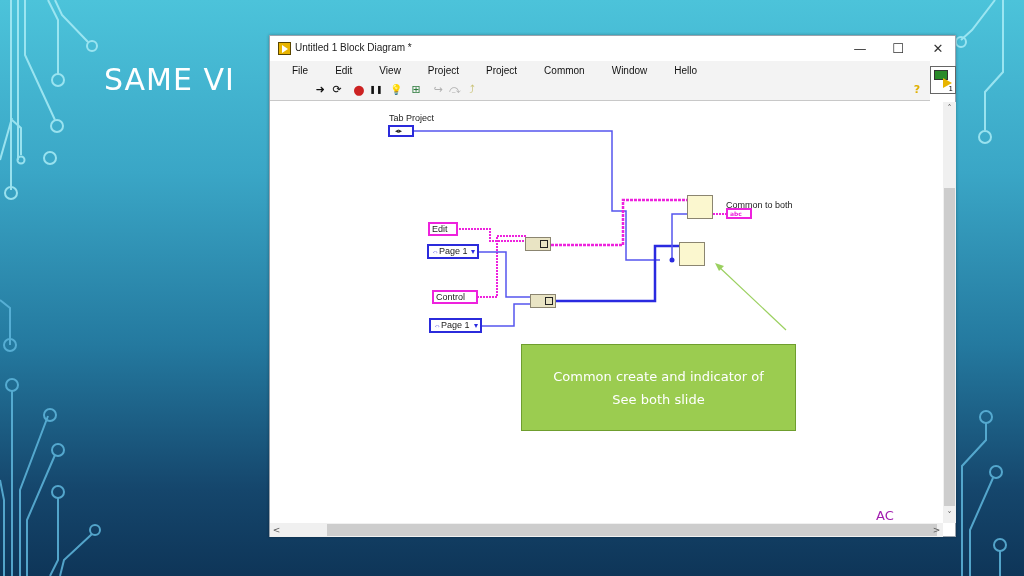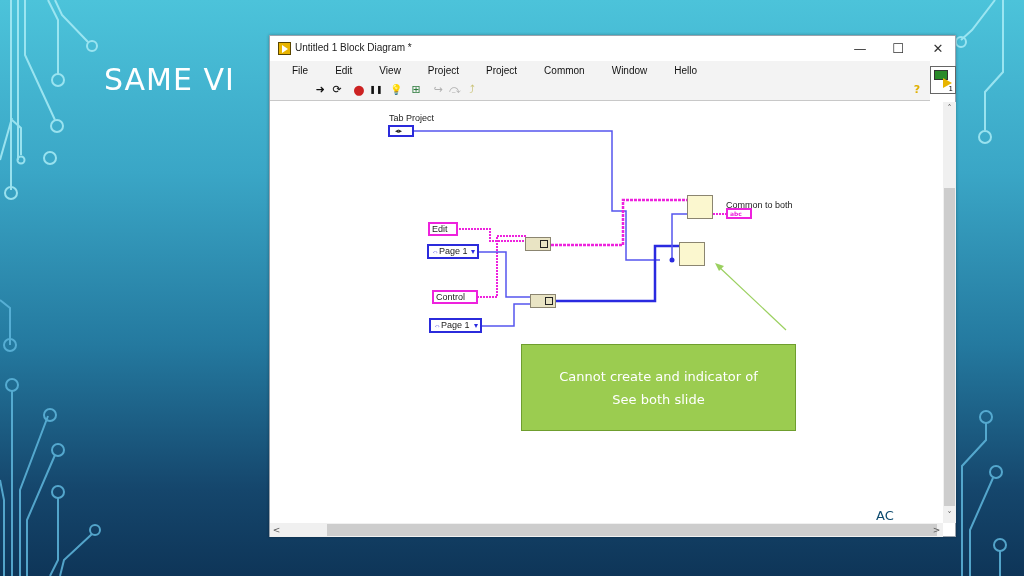--- a/index.html
+++ b/index.html
@@ -88,21 +88,21 @@
   .indicator {
     position: absolute; height: 11px; width: 26px; border: 2px solid #ee22dd; background: #fff;
     font-size: 6px; color: #ee22dd; line-height: 7px; padding-left: 2px; font-weight: bold;
   }
   .callout {
     position: absolute; left: 521px; top: 344px; width: 275px; height: 87px;
     background: #9bcc50; border: 1px solid #6f9e2e;
     display: flex; flex-direction: column; justify-content: center; align-items: center;
     color: #ffffff; font-family: "DejaVu Sans", sans-serif; font-size: 13px; line-height: 23px; text-align: center;
   }
-  .author { position: absolute; left: 876px; top: 508px; color: #0c4a6e; font-family: "DejaVu Sans", sans-serif; font-size: 13px; }
+  .author { position: absolute; left: 876px; top: 508px; color: #a21caf; font-family: "DejaVu Sans", sans-serif; font-size: 13px; }
 </style>
 </head>
 <body>
 
 <svg class="circuit" viewBox="0 0 1024 576">
   <g fill="none" stroke="#a9ecf6" stroke-width="2" opacity="0.85">
     <path d="M11 0 V190"></path>
       <path d="M18 0 V160"></path>
       <path d="M25 0 V55 L55 120"></path>
     <path d="M48 0 L58 20 V75"></path>
@@ -253,17 +253,17 @@
     <span class="grid"></span>
   </span>
 
 <span class="fmt-node" style="left:687px;top:195px;width:26px;height:24px;"><span class="grid" style="left:3px;top:3px;width:7px;height:10px;"></span></span>
 <span class="fmt-node" style="left:679px;top:242px;width:26px;height:24px;"><span class="grid" style="left:3px;top:3px;width:7px;height:10px;"></span></span>
 
 <span class="label" style="left:726px;top:200px;">Common to both</span>
 <span class="indicator" style="left:726px;top:208px;">abc</span>
 
 <div class="callout">
-  <span>Cannot create and indicator of</span>
+  <span>Common create and indicator of</span>
   <span>See both slide</span>
 </div>
 
 <span class="author">AC</span>
 
 </body></html>

